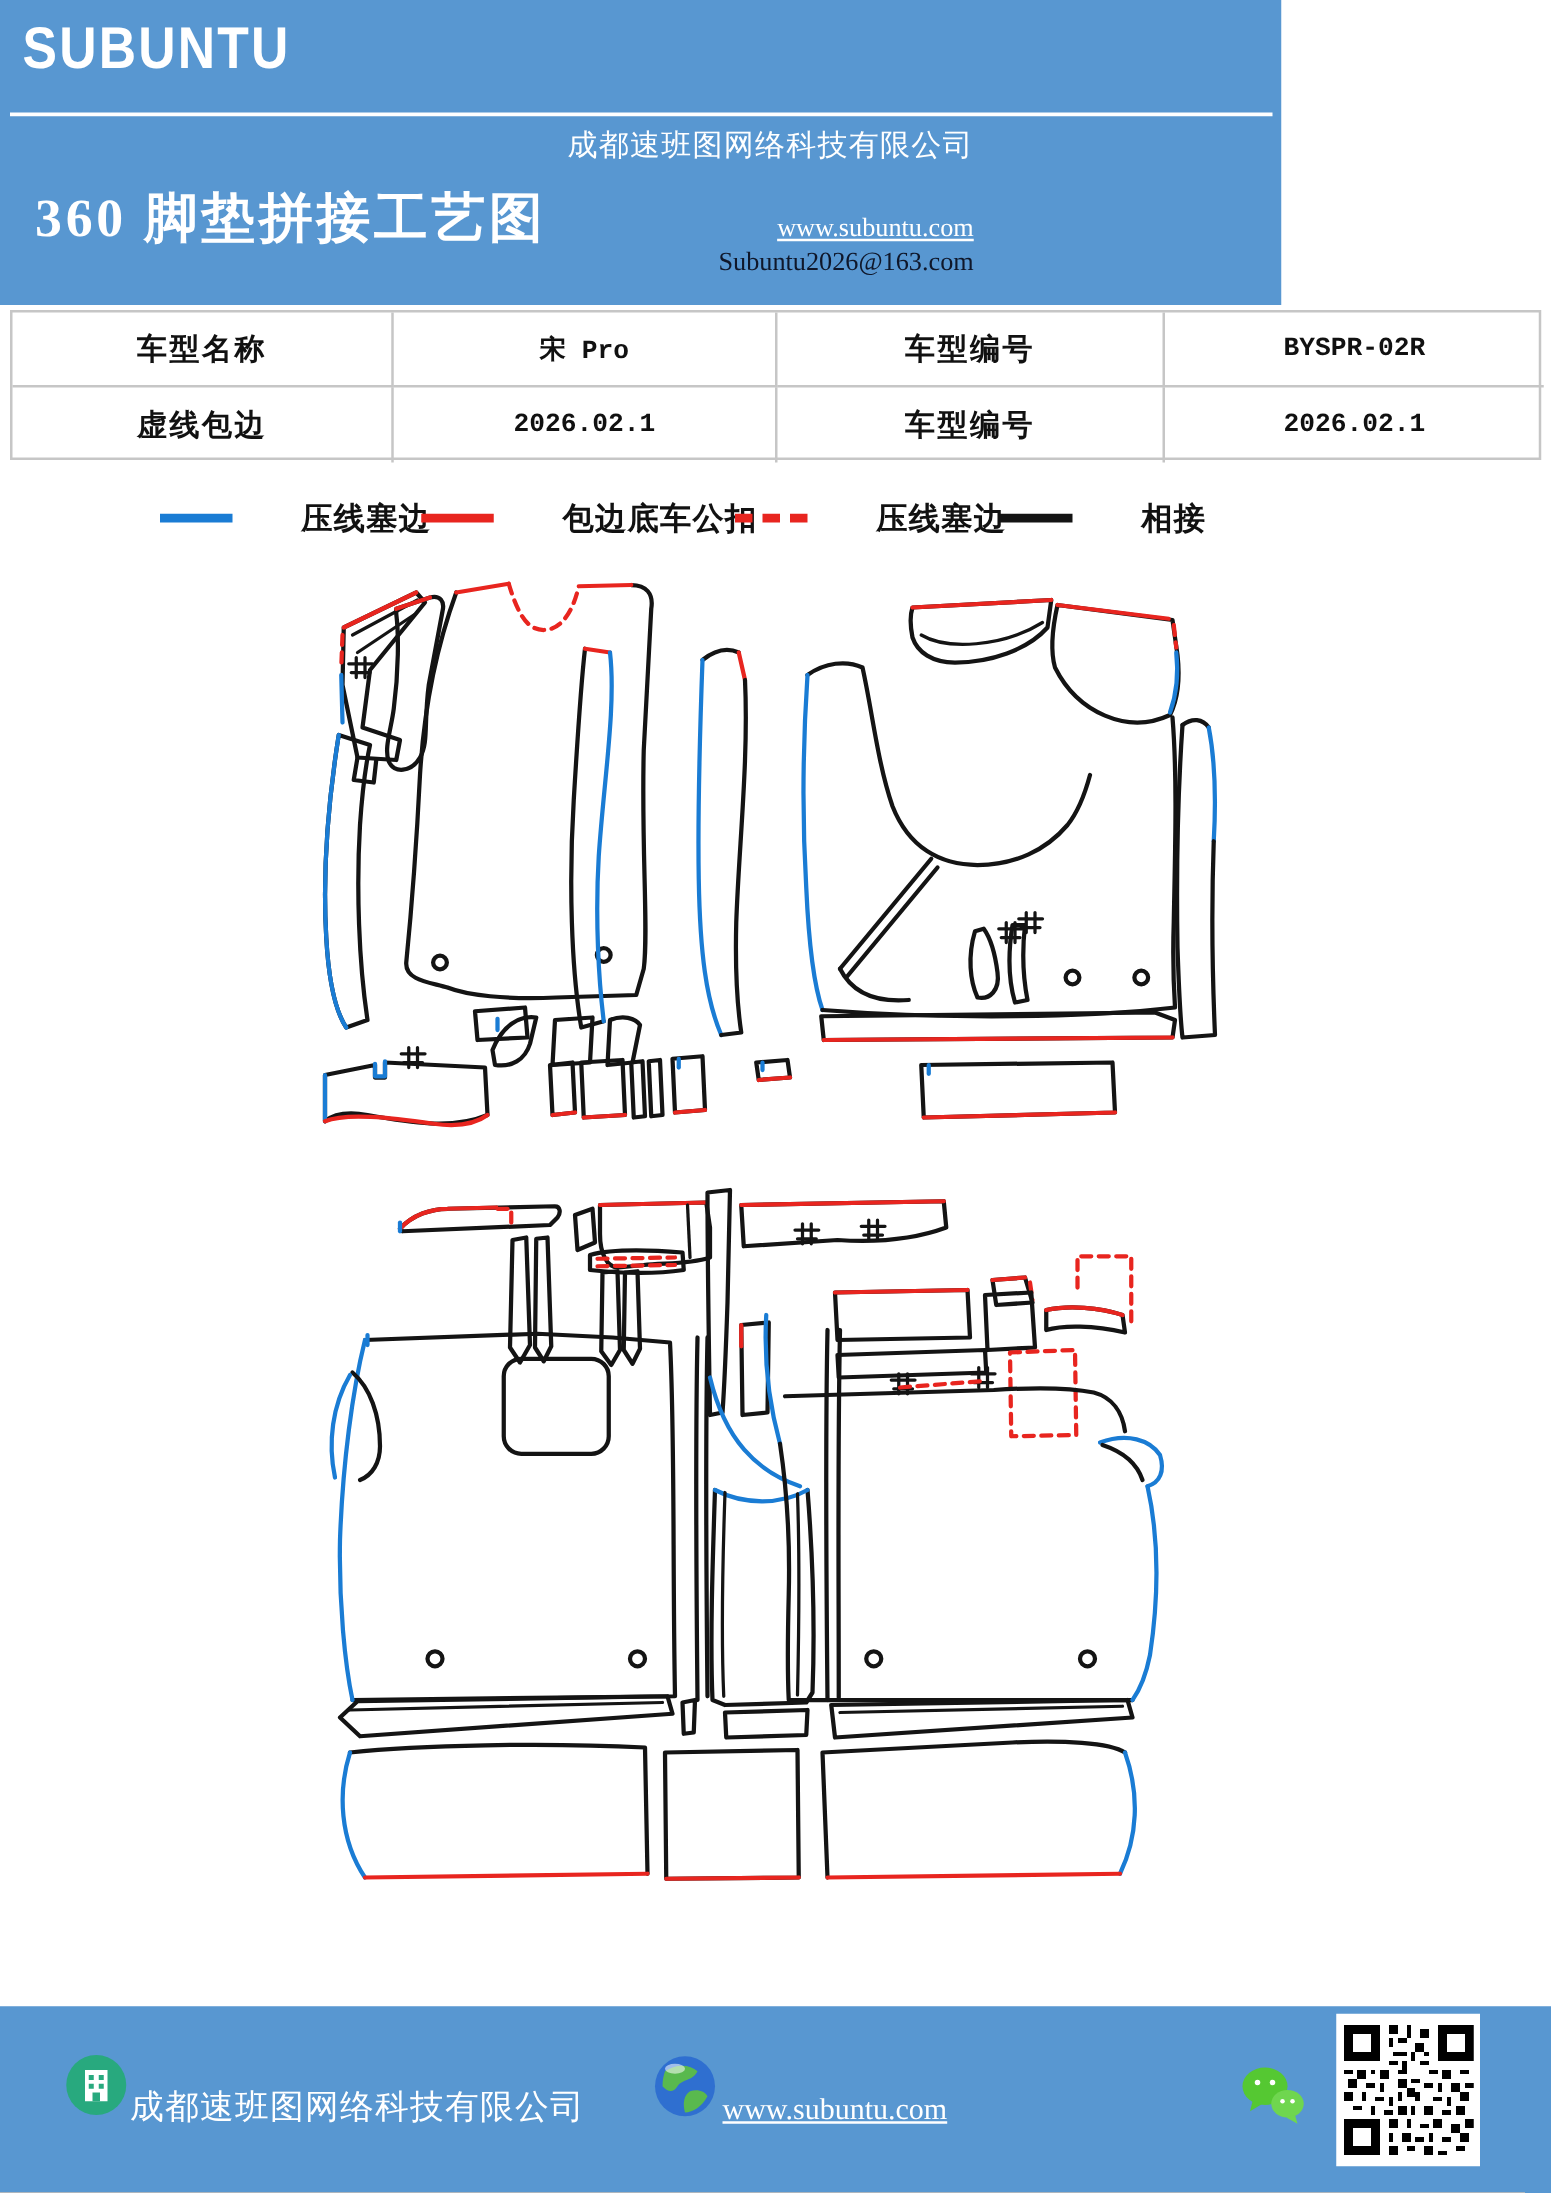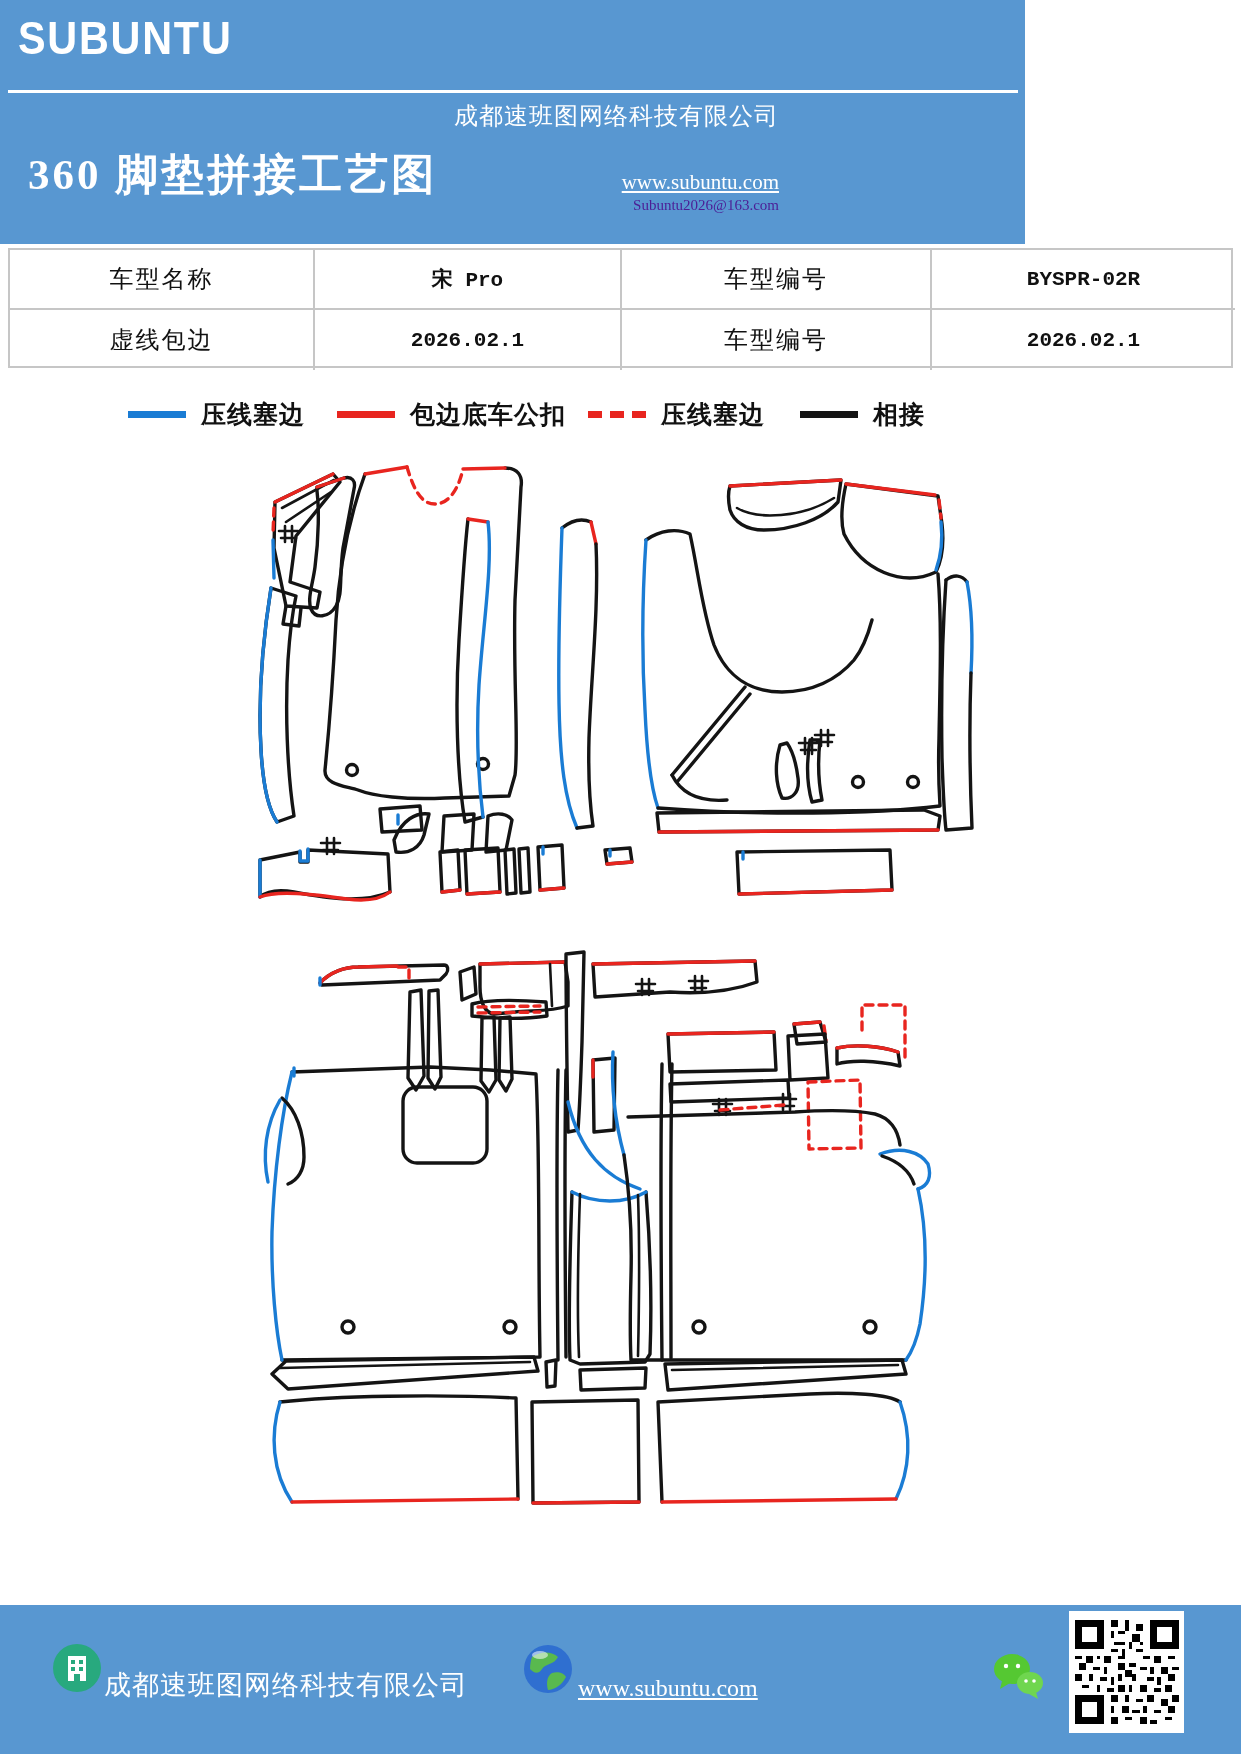--- a/index.html
+++ b/index.html
@@ -6,36 +6,36 @@
   .page{position:relative;width:1241px;height:1754px;background:#ffffff;overflow:hidden;
         font-family:"Liberation Serif",serif;}
   
   .header{position:absolute;left:0;top:0;width:1025px;height:244px;background:#5897d1;}
   .logo{position:absolute;left:18px;top:10px;color:#fff;font-family:"Liberation Sans",sans-serif;
         font-weight:800;font-size:47px;letter-spacing:2px;transform:scaleX(.88);transform-origin:left top;}
   .header-rule{position:absolute;left:8px;top:90px;width:1010px;height:3px;background:#fff;}
   .h-company{position:absolute;right:246px;top:100px;color:#fff;font-size:24px;letter-spacing:1px;}
   .h-title{position:absolute;left:28px;top:146px;color:#fff;font-size:43px;font-weight:700;letter-spacing:3px;}
   .h-web{position:absolute;right:246px;top:170px;color:#fff;font-size:21px;text-decoration:underline;cursor:pointer;}
-  .h-email{position:absolute;right:246px;top:197px;color:#4c1d95;font-size:15px;}
+  .h-email{position:absolute;right:246px;top:197px;color:#0f172a;font-size:21px;}
   .h-sop{position:absolute;left:1034px;top:52px;color:#fff;font-family:"Liberation Sans",sans-serif;
          font-weight:800;font-size:96px;letter-spacing:2px;transform:scaleX(.80);transform-origin:left top;}
   
   .info-table{position:absolute;left:8px;top:248px;width:1225px;height:120px;
               display:grid;grid-template-columns:305px 307px 310px 303px;grid-auto-rows:60px;
               border:2px solid #c6c6c6;box-sizing:border-box;background:#fff;}
   .cell{border-right:2px solid #c6c6c6;border-bottom:2px solid #c6c6c6;box-sizing:border-box;
-        display:flex;align-items:center;justify-content:center;color:#111;}
+        display:flex;align-items:center;justify-content:center;color:#111;font-weight:bold;}
   .cell:nth-child(4n){border-right:none;text-align:right;}
   .cell:nth-child(n+5){border-bottom:none;}
   .cell.lab{font-size:24px;letter-spacing:2px;}
   .cell.val{font-family:Liberation Mono, monospace;font-size:21px;font-weight:600;}
   
   .legend{position:absolute;left:0;top:396px;width:1241px;height:36px;}
-  .lg-item{position:absolute;top:0;height:36px;display:flex;align-items:center;}
+  .lg-item{position:absolute;top:0;height:36px;display:flex;align-items:center;gap:40px;}
   .sw{width:58px;height:7px;margin-right:15px;}
   .sw.solid-blue{background:#1a7cd4;}
   .sw.solid-red{background:#e8251f;}
   .sw.dash-red{height:0;border-top:7px dashed #e8251f;background:none;}
   .sw.solid-black{background:#141414;}
   .lg-label{font-size:25px;font-weight:700;color:#111;letter-spacing:1px;}
   
   .diag{position:absolute;}
   .diag svg path, .diag svg circle, .diag svg rect, .diag svg line{fill:none;stroke-linecap:round;stroke-linejoin:round;}
   .k{stroke:#141414;stroke-width:3.4px;}

